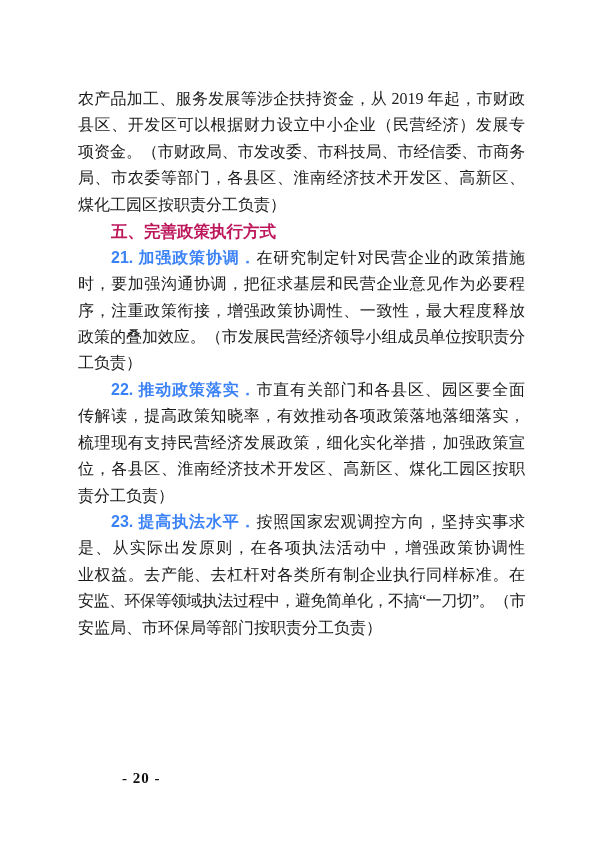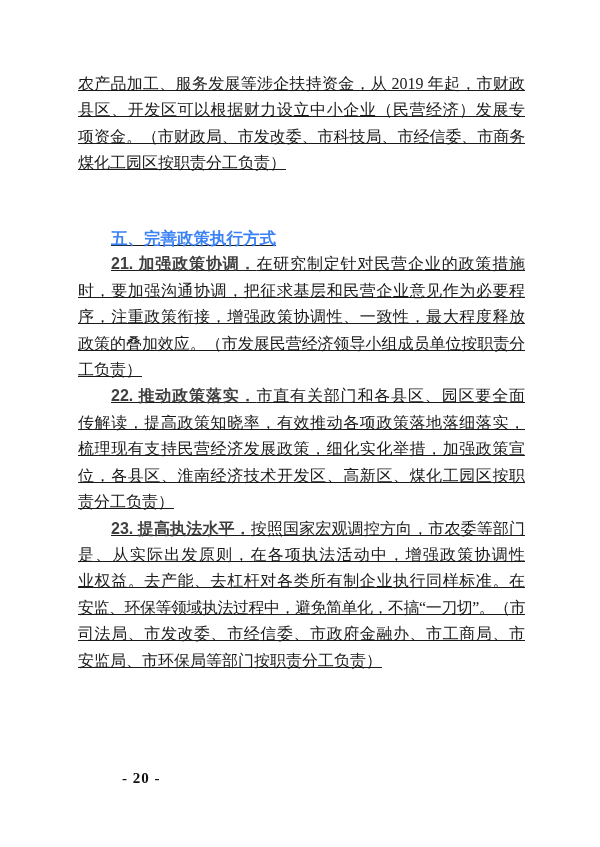--- a/index.html
+++ b/index.html
@@ -1,65 +1,64 @@
 <!DOCTYPE html>
 <html><head>
 <meta charset="utf-8">
 <style>
   html,body{margin:0;padding:0;background:#ffffff;}
   .page{
     position:relative;width:600px;height:847px;background:#ffffff;overflow:hidden;
     font-family:"Liberation Serif","DejaVu Serif",serif;color:#1a1a1a;
   }
-  .text-block{position:absolute;left:78px;top:71px;width:447px;text-decoration:underline;}
+  .text-block{position:absolute;left:78px;top:86px;width:447px;}
   .ln{
     height:26.45px;line-height:26.45px;font-size:16px;
     text-align:justify;text-align-last:justify;overflow:hidden;
   }
   .ln.l{text-align-last:left;}
   .ln.i{padding-left:33px;}
   .ln.h{
-    font-weight:bold;font-size:16.5px;color:#3b82f6;
+    font-weight:bold;font-size:16.5px;color:#be185d;
     font-family:"Liberation Sans","DejaVu Sans",sans-serif;
-    margin-top:48px;
   }
   .ln .b{
-    font-weight:bold;color:#404040;
+    font-weight:bold;color:#3b82f6;
     font-family:"Liberation Sans","DejaVu Sans",sans-serif;
   }
   .ln.t1{letter-spacing:-0.3px;}
   .ln.t2{letter-spacing:-0.8px;}
   .page-number{
     position:absolute;left:78px;top:768px;height:20px;line-height:20px;
     font-size:15px;font-weight:bold;letter-spacing:1px;color:#111111;
     font-family:"Liberation Serif","DejaVu Serif",serif;
     margin-left:44px;
   }
 </style>
 </head>
 <body>
 
 <div class="page">
   <div class="text-block" id="lines">
       <div class="ln j"><span>农产品加工、服务发展等涉企扶持资金，从 2019 年起，市财政</span></div>
       <div class="ln j"><span>县区、开发区可以根据财力设立中小企业（民营经济）发展专</span></div>
       <div class="ln j t1"><span>项资金。（市财政局、市发改委、市科技局、市经信委、市商务</span></div>
+      <div class="ln j"><span>局、市农委等部门，各县区、淮南经济技术开发区、高新区、</span></div>
       <div class="ln l"><span>煤化工园区按职责分工负责）</span></div>
       <div class="ln h i l"><span>五、完善政策执行方式</span></div>
       <div class="ln j i"><span class="b">21. 加强政策协调．</span><span>在研究制定针对民营企业的政策措施</span></div>
       <div class="ln j"><span>时，要加强沟通协调，把征求基层和民营企业意见作为必要程</span></div>
       <div class="ln j"><span>序，注重政策衔接，增强政策协调性、一致性，最大程度释放</span></div>
       <div class="ln j t1"><span>政策的叠加效应。（市发展民营经济领导小组成员单位按职责分</span></div>
       <div class="ln l"><span>工负责）</span></div>
       <div class="ln j i"><span class="b">22. 推动政策落实．</span><span>市直有关部门和各县区、园区要全面</span></div>
       <div class="ln j"><span>传解读，提高政策知晓率，有效推动各项政策落地落细落实，</span></div>
       <div class="ln j"><span>梳理现有支持民营经济发展政策，细化实化举措，加强政策宣</span></div>
       <div class="ln j"><span>位，各县区、淮南经济技术开发区、高新区、煤化工园区按职</span></div>
       <div class="ln l"><span>责分工负责）</span></div>
-      <div class="ln j i"><span class="b">23. 提高执法水平．</span><span>按照国家宏观调控方向，市农委等部门</span></div>
+      <div class="ln j i"><span class="b">23. 提高执法水平．</span><span>按照国家宏观调控方向，坚持实事求</span></div>
       <div class="ln j"><span>是、从实际出发原则，在各项执法活动中，增强政策协调性</span></div>
       <div class="ln j"><span>业权益。去产能、去杠杆对各类所有制企业执行同样标准。在</span></div>
       <div class="ln j t2"><span>安监、环保等领域执法过程中，避免简单化，不搞“一刀切”。（市</span></div>
-      <div class="ln j"><span>司法局、市发改委、市经信委、市政府金融办、市工商局、市</span></div>
       <div class="ln l"><span>安监局、市环保局等部门按职责分工负责）</span></div>
     </div>
   <div class="page-number">- 20 -</div>
 </div>
 
 </body></html>

